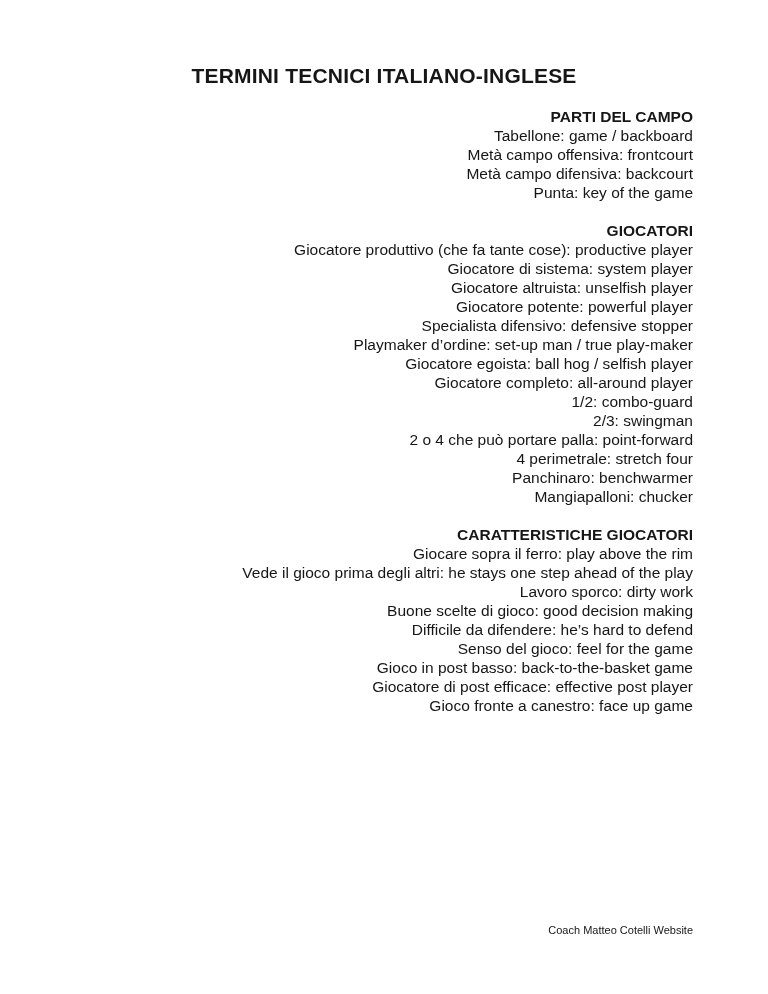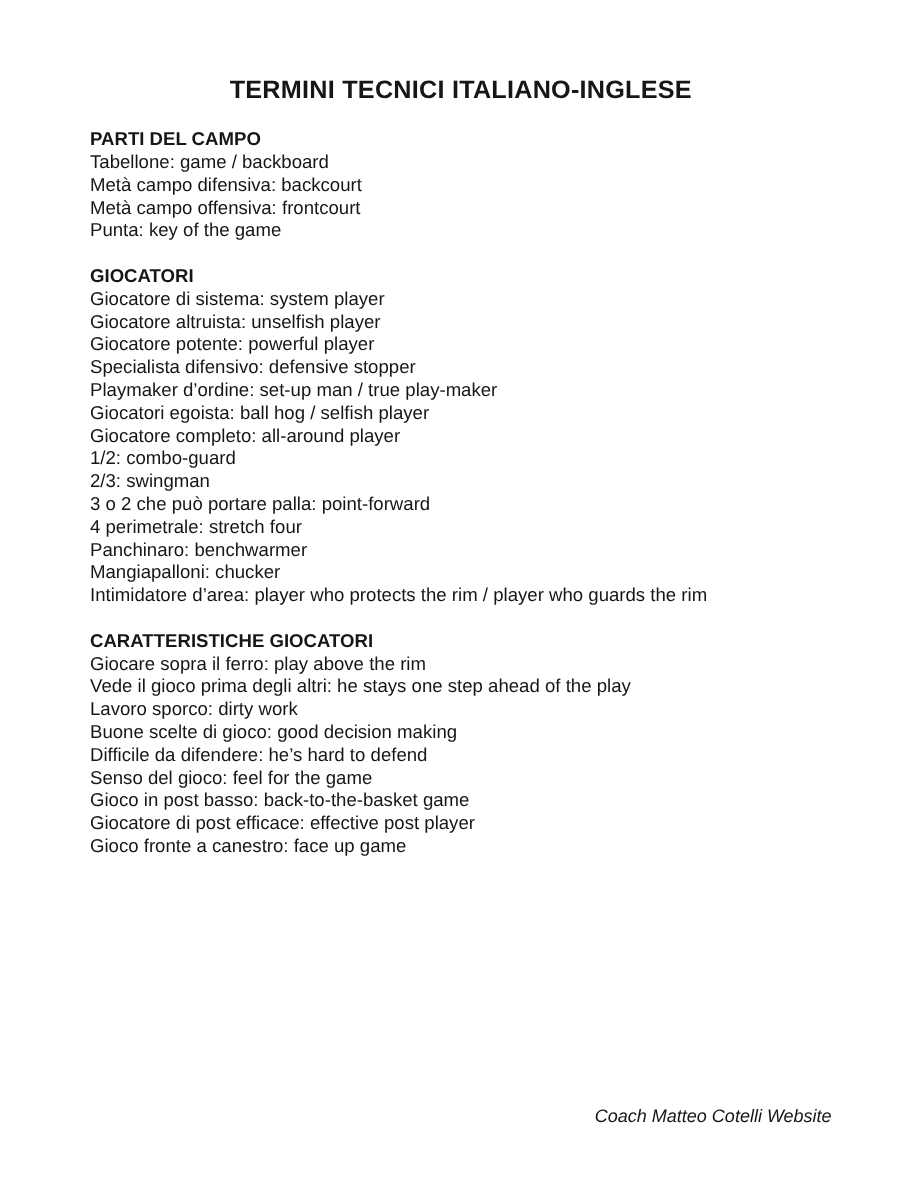--- a/index.html
+++ b/index.html
@@ -24,70 +24,70 @@
   .doc-title {
     font-size: 21px;
     line-height: 25px;
     font-weight: bold;
     text-align: center;
     margin: 0 0 19px 0;
     letter-spacing: 0.2px;
   }
   section.term-section {
     margin: 0 0 19px 0;
+    text-align: right;
   }
   .section-heading {
     font-size: 15.5px;
     line-height: 19px;
     font-weight: bold;
     margin: 0;
   }
   .term-line {
     font-size: 15.5px;
     line-height: 19px;
     white-space: nowrap;
   }
   .footer-credit {
     position: absolute;
     top: 921px;
     right: 75px;
-    font-size: 15px;
+    font-size: 11px;
     line-height: 19px;
-    font-style: italic;
   }
 </style>
 </head>
 <body>
 
 <main class="page">
   <h1 class="doc-title">TERMINI TECNICI ITALIANO-INGLESE</h1>
   <div id="sections">
       <section class="term-section">
         <h2 class="section-heading">PARTI DEL CAMPO</h2>
         <div class="term-line">Tabellone: game / backboard</div>
+        <div class="term-line">Metà campo offensiva: frontcourt</div>
         <div class="term-line">Metà campo difensiva: backcourt</div>
-        <div class="term-line">Metà campo offensiva: frontcourt</div>
         <div class="term-line">Punta: key of the game</div>
       </section>
       <section class="term-section">
         <h2 class="section-heading">GIOCATORI</h2>
+        <div class="term-line">Giocatore produttivo (che fa tante cose): productive player</div>
         <div class="term-line">Giocatore di sistema: system player</div>
         <div class="term-line">Giocatore altruista: unselfish player</div>
         <div class="term-line">Giocatore potente: powerful player</div>
         <div class="term-line">Specialista difensivo: defensive stopper</div>
         <div class="term-line">Playmaker d’ordine: set-up man / true play-maker</div>
-        <div class="term-line">Giocatori egoista: ball hog / selfish player</div>
+        <div class="term-line">Giocatore egoista: ball hog / selfish player</div>
         <div class="term-line">Giocatore completo: all-around player</div>
         <div class="term-line">1/2: combo-guard</div>
         <div class="term-line">2/3: swingman</div>
-        <div class="term-line">3 o 2 che può portare palla: point-forward</div>
+        <div class="term-line">2 o 4 che può portare palla: point-forward</div>
         <div class="term-line">4 perimetrale: stretch four</div>
         <div class="term-line">Panchinaro: benchwarmer</div>
         <div class="term-line">Mangiapalloni: chucker</div>
-        <div class="term-line">Intimidatore d’area: player who protects the rim / player who guards the rim</div>
       </section>
       <section class="term-section">
         <h2 class="section-heading">CARATTERISTICHE GIOCATORI</h2>
         <div class="term-line">Giocare sopra il ferro: play above the rim</div>
         <div class="term-line">Vede il gioco prima degli altri: he stays one step ahead of the play</div>
         <div class="term-line">Lavoro sporco: dirty work</div>
         <div class="term-line">Buone scelte di gioco: good decision making</div>
         <div class="term-line">Difficile da difendere: he’s hard to defend</div>
         <div class="term-line">Senso del gioco: feel for the game</div>
         <div class="term-line">Gioco in post basso: back-to-the-basket game</div>

